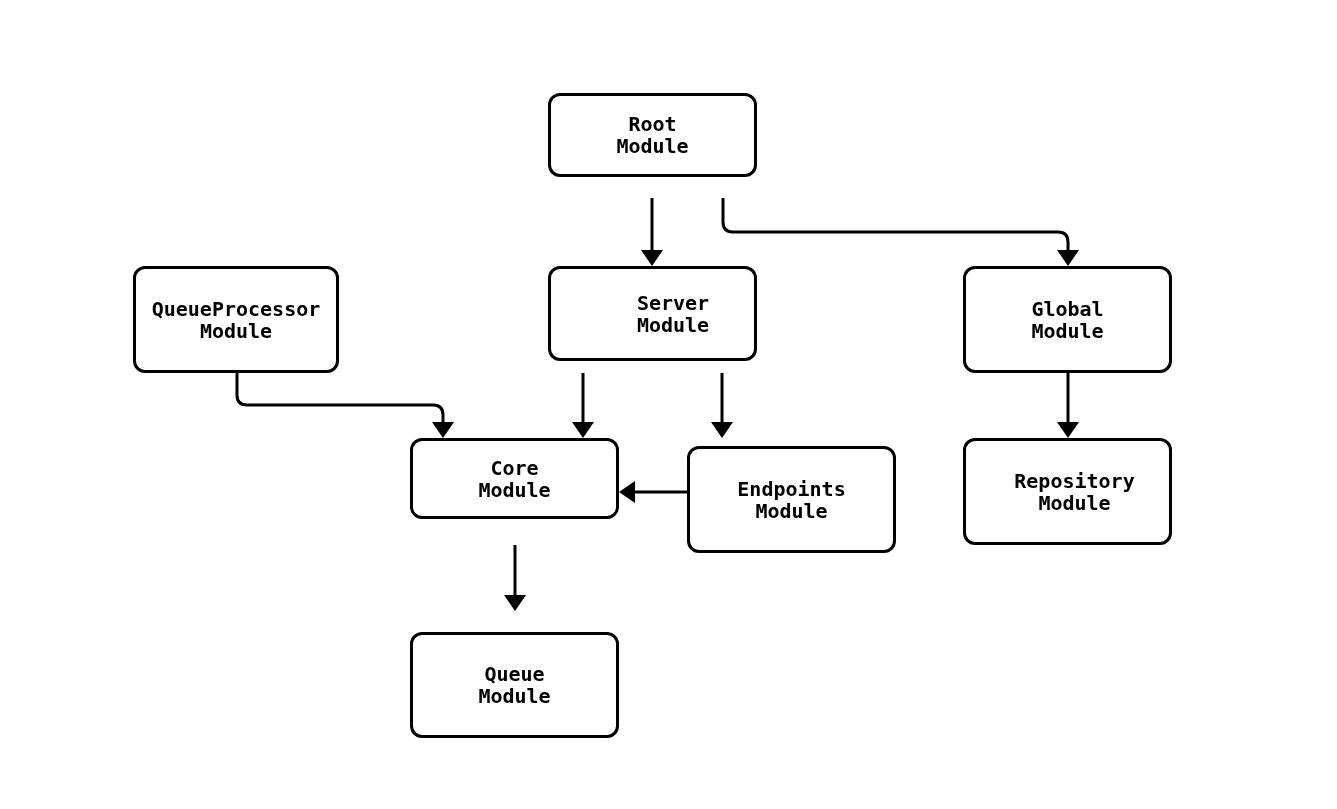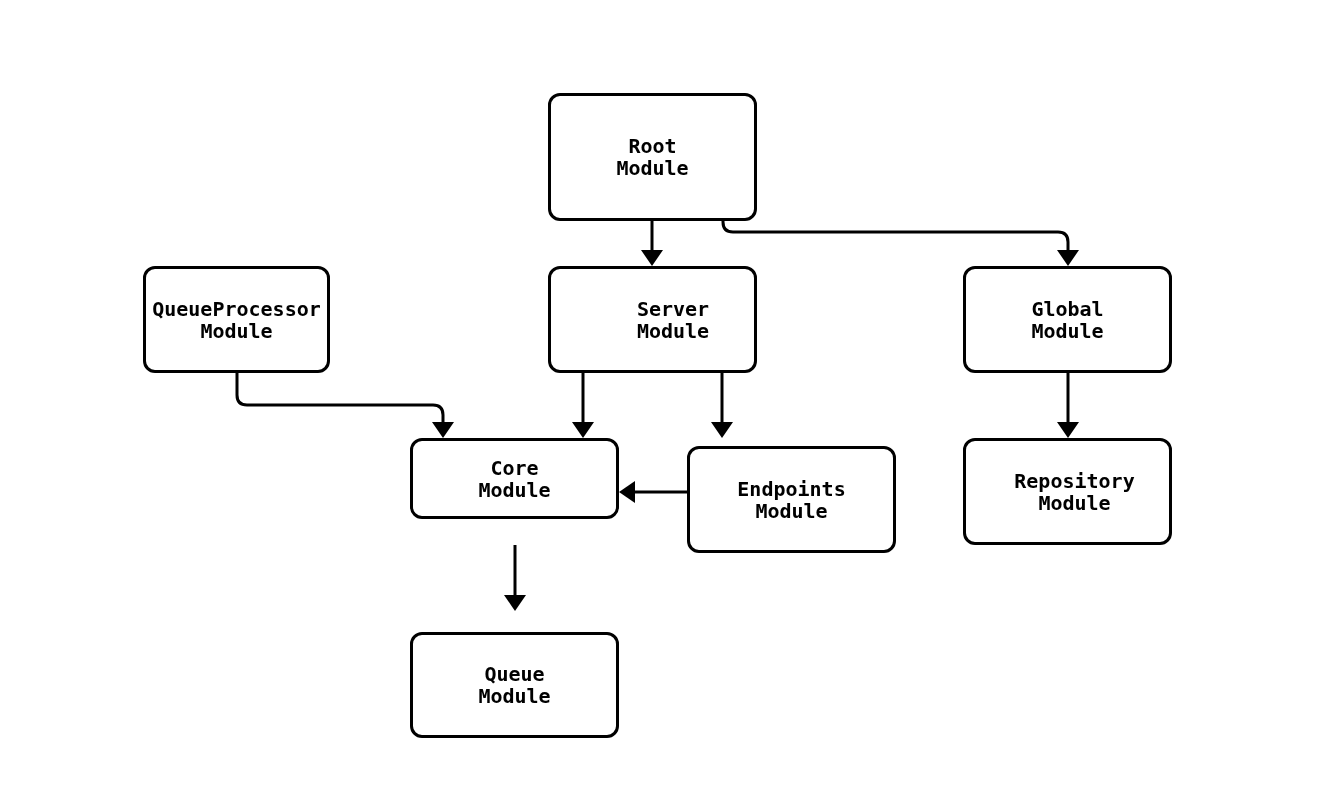--- a/index.html
+++ b/index.html
@@ -94,31 +94,31 @@
       <path d="M1068,373 L1068,424"></path>
       <polygon points="1068,438 1057,422 1079,422"></polygon>
     </g>
 
     <g>
       <path d="M515,545 L515,597"></path>
       <polygon points="515,611 504,595 526,595"></polygon>
     </g>
   </svg>
 
-  <div class="node" style="left:548px; top:93px; width:209px; height:128px;">
+  <div class="node" style="left:548px; top:93px; width:209px; height:84px;">
     <span>Root</span>
     <span>Module</span>
   </div>
 
-  <div class="node" style="left:143px; top:266px; width:187px; height:107px;">
+  <div class="node" style="left:133px; top:266px; width:206px; height:107px;">
     <span>QueueProcessor</span>
     <span>Module</span>
   </div>
 
-  <div class="node" style="left:548px; top:266px; width:209px; height:107px;padding-left:41px;">
+  <div class="node" style="left:548px; top:266px; width:209px; height:95px;padding-left:41px;">
     <span>Server</span>
     <span>Module</span>
   </div>
 
   <div class="node" style="left:963px; top:266px; width:209px; height:107px;text-align:right;">
     <span>Global</span>
     <span>Module</span>
   </div>
 
   <div class="node" style="left:410px; top:438px; width:209px; height:81px;">

